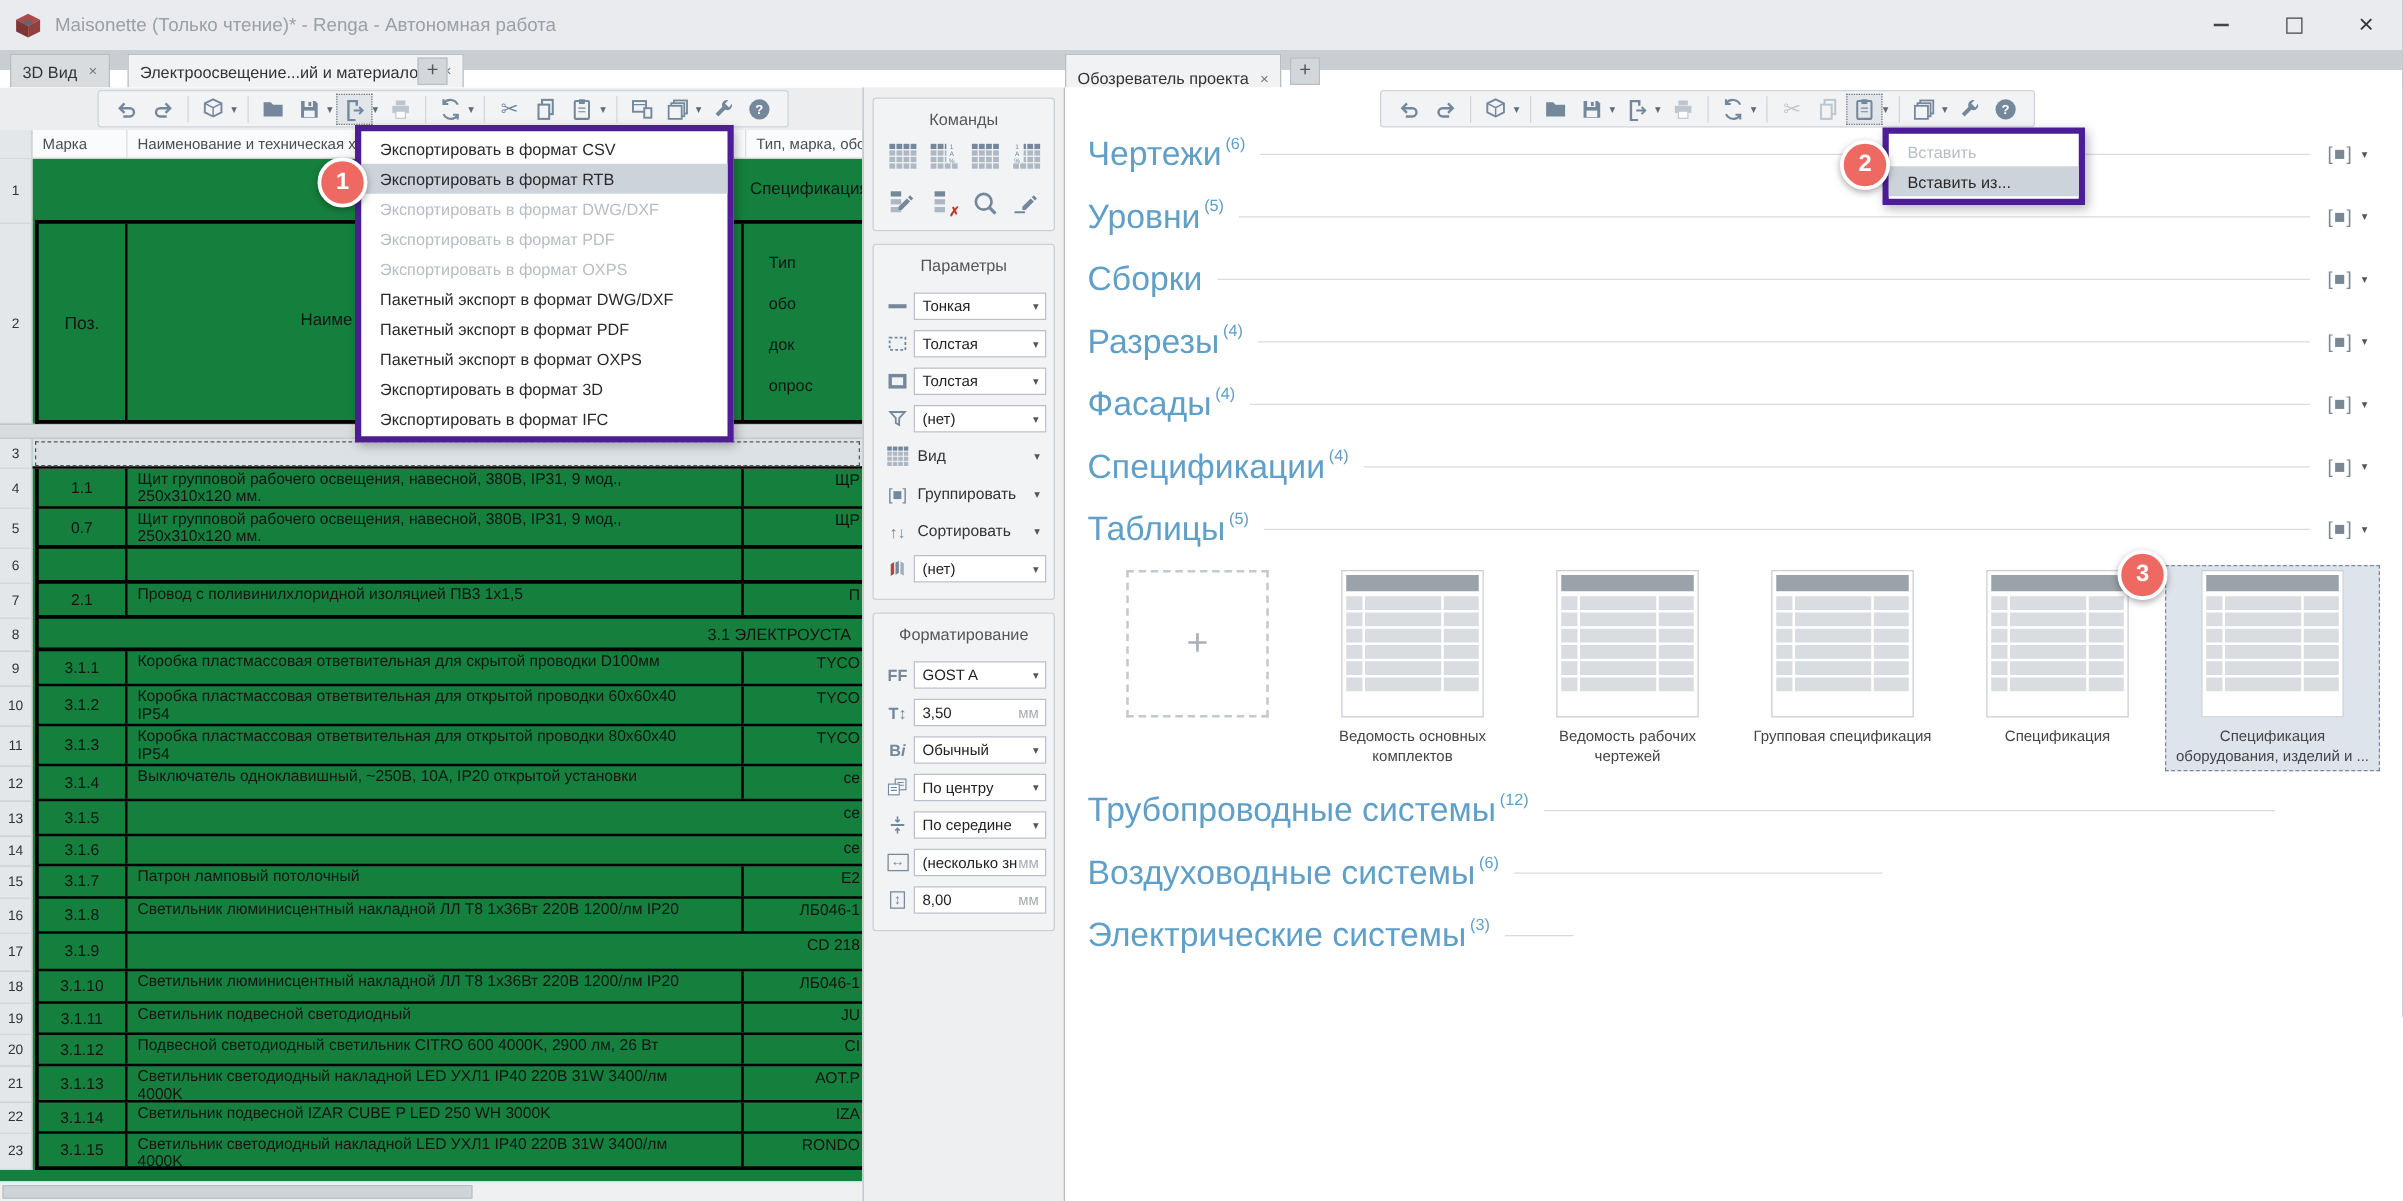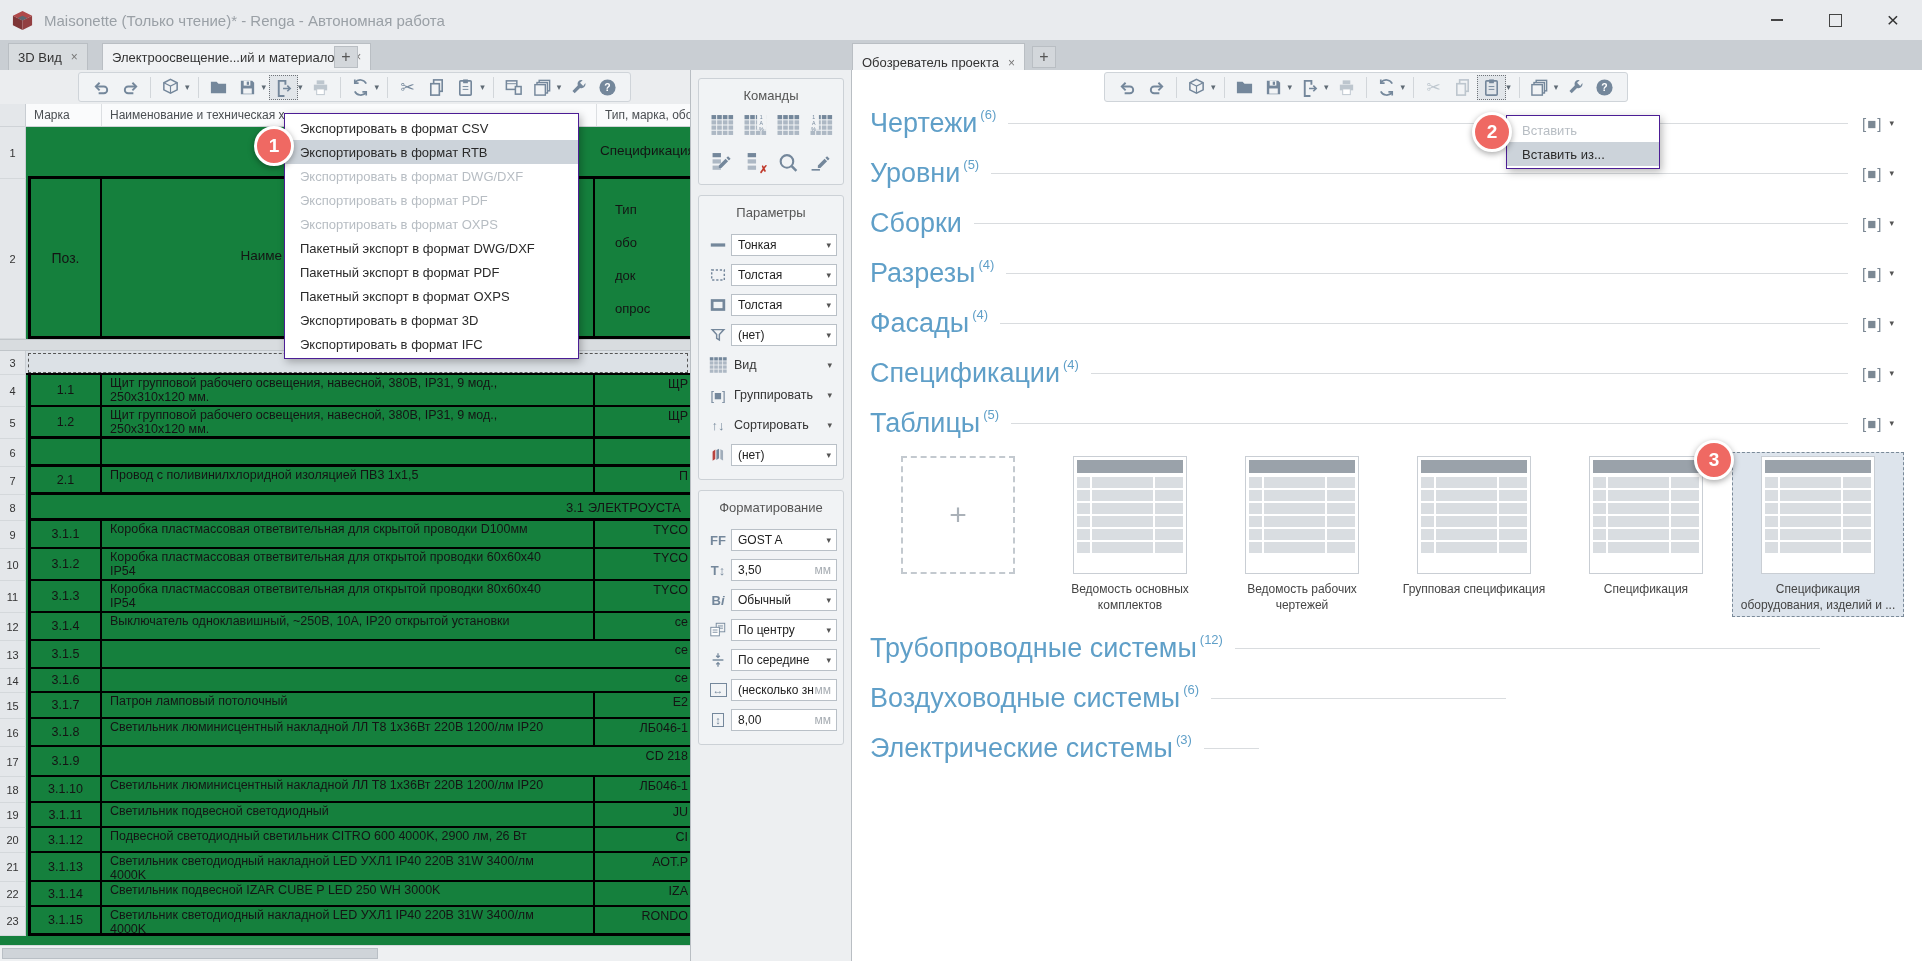--- a/index.html
+++ b/index.html
@@ -8,21 +8,21 @@
   
   #titlebar{position:absolute;left:0;top:0;width:100%;height:40px;background:#e9ebee;border-bottom:1px solid #d6dade;display:flex;align-items:center;}
   #title-text{margin-left:10px;font-size:15px;color:#9aa0a6;}
   #winbtns{position:absolute;right:0;top:0;height:40px;display:flex;}
   .wbtn{width:58px;height:40px;display:flex;align-items:center;justify-content:center;color:#444;}
   .wbtn .min{width:12px;border-top:2px solid #444;}
   .wbtn .max{width:11px;height:11px;border:1.7px solid #444;}
   .wbtn .cls{font-size:21px;line-height:20px;color:#333;}
   #logo{margin-left:11px;}
   
-  #tabstrip{position:absolute;left:0;top:40px;width:100%;height:30px;background:#c9ced3;}
+  #tabstrip{position:absolute;left:0;top:40px;width:100%;height:16px;background:#c9ced3;}
   .tab{position:absolute;top:3px;height:27px;display:flex;align-items:center;padding:0 9px;font-size:13px;color:#333;background:#d8dcdf;border:1px solid #b9bec3;border-bottom:none;box-sizing:border-box;}
   .tab.active{background:#f0f2f4;}
   .tab .x{margin-left:9px;color:#777;font-size:12px;}
   .newtab{position:absolute;top:6px;width:24px;height:22px;display:flex;align-items:center;justify-content:center;color:#555;font-size:16px;background:#d3d7db;border:1px solid #b9bec3;box-sizing:border-box;}
   
   #left-pane{position:absolute;left:0;top:70px;width:690px;bottom:0;background:#fff;overflow:hidden;}
   #mid-pane{position:absolute;left:690px;top:70px;width:162px;bottom:0;background:#edeff1;border-left:1px solid #b9bec3;border-right:1px solid #b9bec3;box-sizing:border-box;overflow:hidden;}
   #right-pane{position:absolute;left:852px;top:70px;right:0;bottom:0;background:#fff;overflow:hidden;}
   
   .toolstrip{position:absolute;left:0;top:0;width:100%;height:34px;background:#ebedef;}
@@ -46,21 +46,21 @@
   .tbl.thick{border-bottom-width:3px;}
   .c-mark{width:71px;border-right:2px solid #000;box-sizing:border-box;display:flex;align-items:center;justify-content:center;}
   .c-name{width:493px;border-right:2px solid #000;box-sizing:border-box;padding:2px 0 0 8px;line-height:13.5px;}
   .c-type{flex:1;text-align:right;padding:2px 2px 0 0;white-space:nowrap;overflow:hidden;}
   .spacer-row{height:10px;background:#d8dcdf;border-top:1px solid #c0c5c9;border-bottom:1px solid #c0c5c9;}
   .selrow{flex:1;background:#dce1e6;outline:1px dashed #555;outline-offset:-3px;border-bottom:2px solid #000;}
   .sectext{position:absolute;left:535px;top:5px;white-space:nowrap;font-size:13px;}
   #hscroll{position:absolute;left:0;bottom:0;width:690px;height:16px;background:#eef0f2;border-top:1px solid #d5d9dd;box-sizing:border-box;}
   #hscroll .thumb{position:absolute;left:2px;top:2px;width:376px;height:11px;background:#cfd4d9;border:1px solid #b9bfc5;box-sizing:border-box;}
   
-  .menu{position:absolute;background:#fff;border:1px solid #4c1d95;box-shadow:2px 3px 8px rgba(0,0,0,.28);z-index:50;padding:2px 0;margin-top:13px;}
+  .menu{position:absolute;background:#fff;border:5px solid #4c1d95;box-shadow:2px 3px 8px rgba(0,0,0,.28);z-index:50;padding:2px 0;}
   .mitem{height:24px;display:flex;align-items:center;padding:0 26px 0 15px;font-size:13px;color:#2a2a2a;white-space:nowrap;}
   .mitem.disabled{color:#b7bdc3;}
   .mitem.hl{background:#ccd3da;}
   
   .callout{position:absolute;width:40px;height:40px;border-radius:50%;background:#ef6963;border:3px solid #fff;box-sizing:border-box;color:#fff;font-size:19px;font-weight:bold;display:flex;align-items:center;justify-content:center;box-shadow:0 2px 6px rgba(0,0,0,.35);z-index:60;}
   
   .group{margin:8px 7px 10px 7px;background:#f1f3f5;border:1px solid #ccd1d6;border-radius:3px;padding:7px 6px 9px 6px;}
   .group h3{font-size:13px;font-weight:normal;color:#555;text-align:center;margin:2px 0 10px 0;}
   .cmdicons{display:grid;grid-template-columns:repeat(4,1fr);row-gap:14px;justify-items:center;color:#74879b;}
   .cmdicons .ci{position:relative;width:26px;height:24px;display:flex;align-items:center;justify-content:center;}
@@ -298,21 +298,21 @@
               <div class="c-name" data-interactable="true">
                 <div>Щит групповой рабочего освещения, навесной, 380В, IP31, 9 мод.,</div>
                 <div>250x310x120 мм.</div>
               </div>
               <div class="c-type" data-interactable="true">ЩР</div>
             </div>
           </div>
           <div class="trow" data-interactable="false" style="height: 32px;">
             <div class="gut" data-interactable="true">5</div>
             <div class="tbl thick" data-interactable="true">
-              <div class="c-mark" data-interactable="true">1.2</div>
+              <div class="c-mark" data-interactable="true">0.7</div>
               <div class="c-name" data-interactable="true">
                 <div>Щит групповой рабочего освещения, навесной, 380В, IP31, 9 мод.,</div>
                 <div>250x310x120 мм.</div>
               </div>
               <div class="c-type" data-interactable="true">ЩР</div>
             </div>
           </div>
           <div class="trow" data-interactable="false" style="height: 28px;">
             <div class="gut" data-interactable="true">6</div>
             <div class="tbl thick" data-interactable="true">

